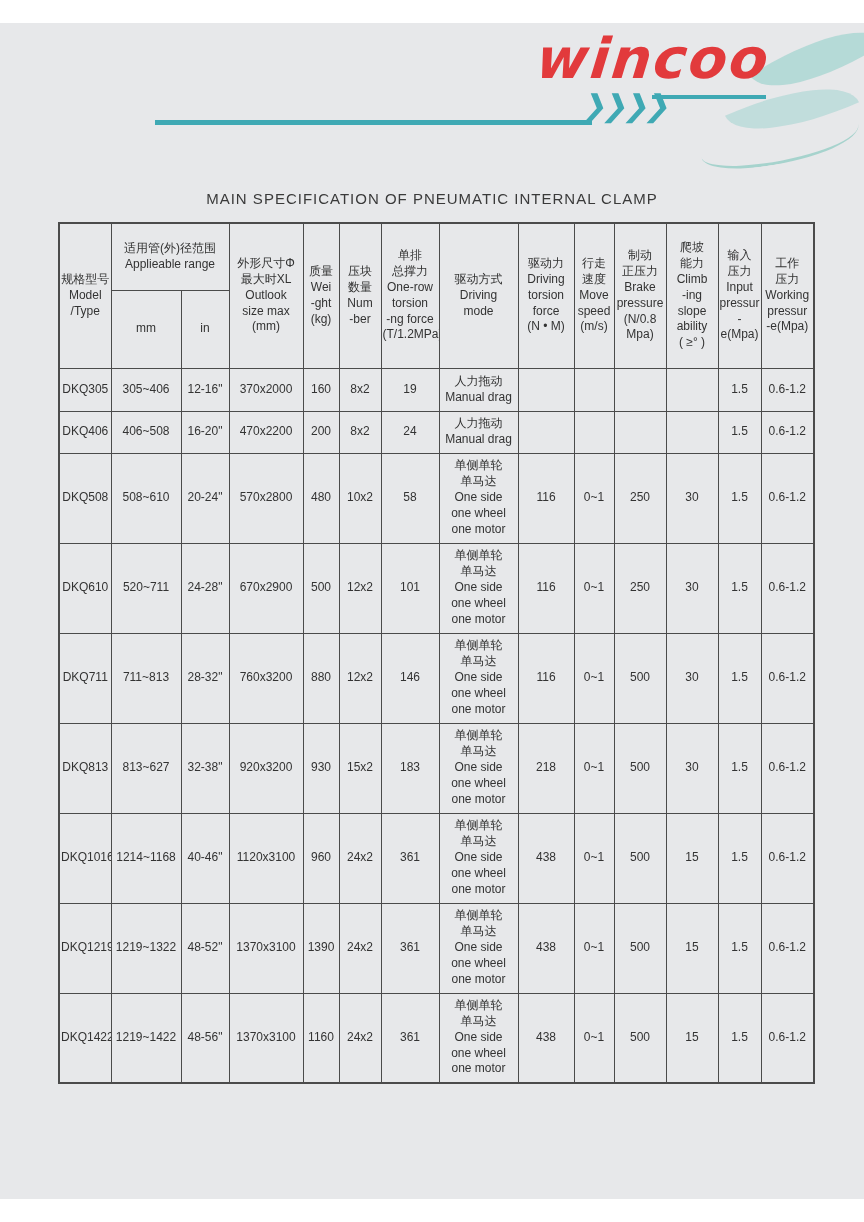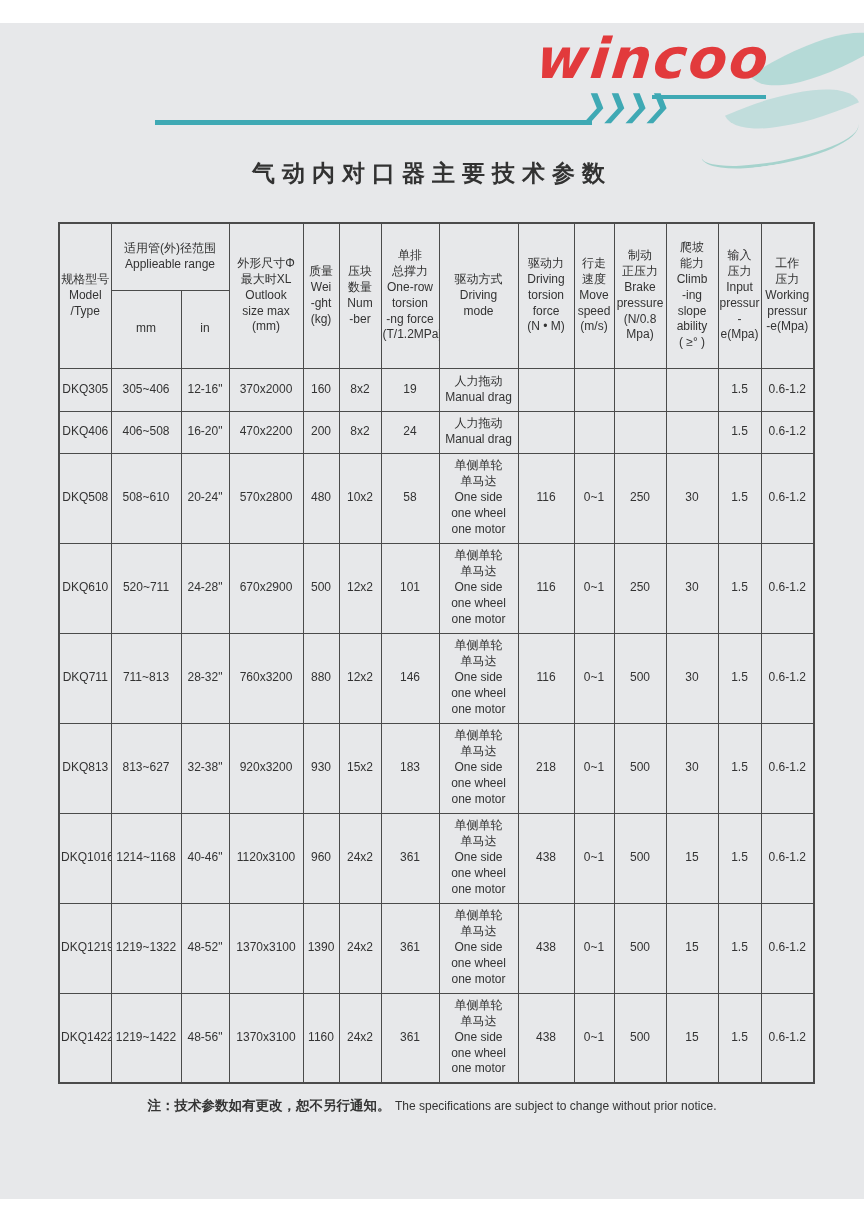--- a/index.html
+++ b/index.html
@@ -54,21 +54,21 @@
   <div class="logo-area">
     <div class="teal-line-long" style="background: rgb(63, 169, 180);"></div>
     <div class="chevrons" style="color: rgb(63, 169, 180);">❯❯❯❯</div>
     <div class="teal-line-short" style="background: rgb(63, 169, 180);"></div>
     <div class="leaf leaf-1"></div>
     <div class="leaf leaf-2"></div>
     <div class="stem"></div>
     <div class="logo-text" style="color: rgb(226, 58, 60);">wincoo</div>
   </div>
 
-  <div class="title-zh">气动内对口器主要技术参数</div>
+  <div class="title-en">MAIN SPECIFICATION OF PNEUMATIC INTERNAL CLAMP</div>
 
   <table class="spec">
     <colgroup>
       <col style="width:52px">
         <col style="width:70px">
         <col style="width:48px">
         <col style="width:74px">
       <col style="width:36px">
         <col style="width:42px">
         <col style="width:58px">
@@ -319,17 +319,13 @@
           <td>438</td>
           <td>0~1</td>
           <td>500</td>
           <td>15</td>
           <td>1.5</td>
           <td>0.6-1.2</td>
         </tr>
       </tbody>
   </table>
 
-  <div class="footnote">
-    <span class="zh">注：技术参数如有更改，恕不另行通知。</span>
-    <span class="en">The specifications are subject to change without prior notice.</span>
-  </div>
 </div>
 
 </body></html>

